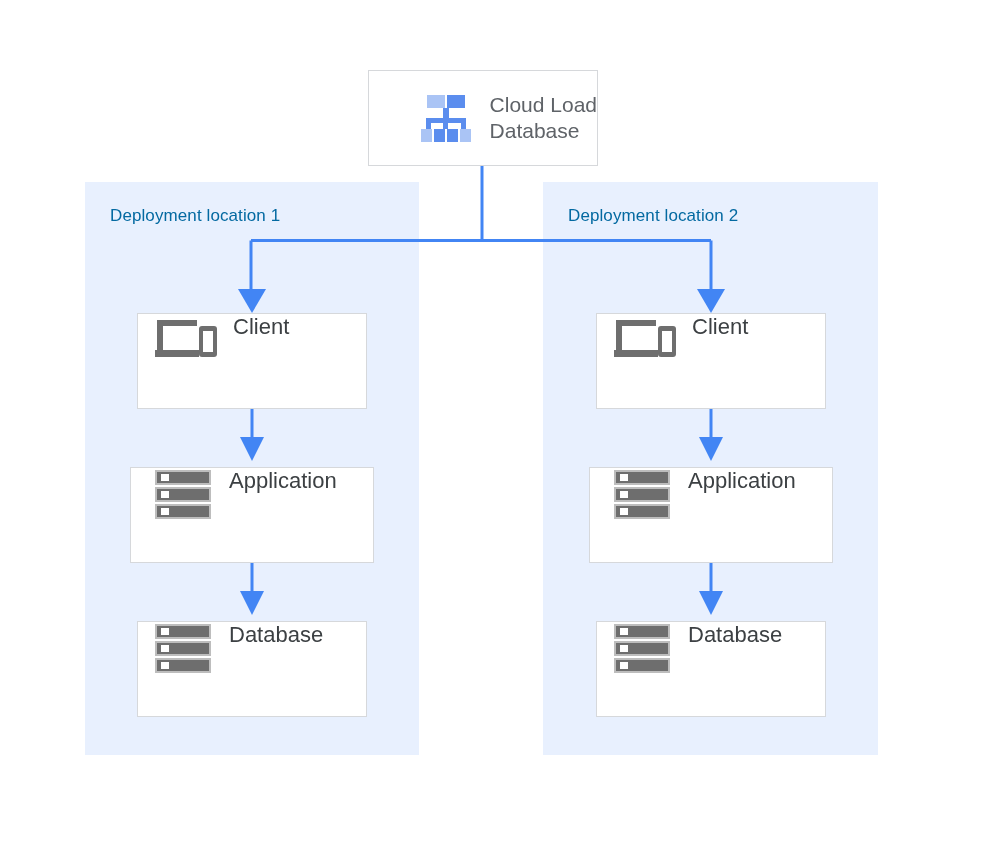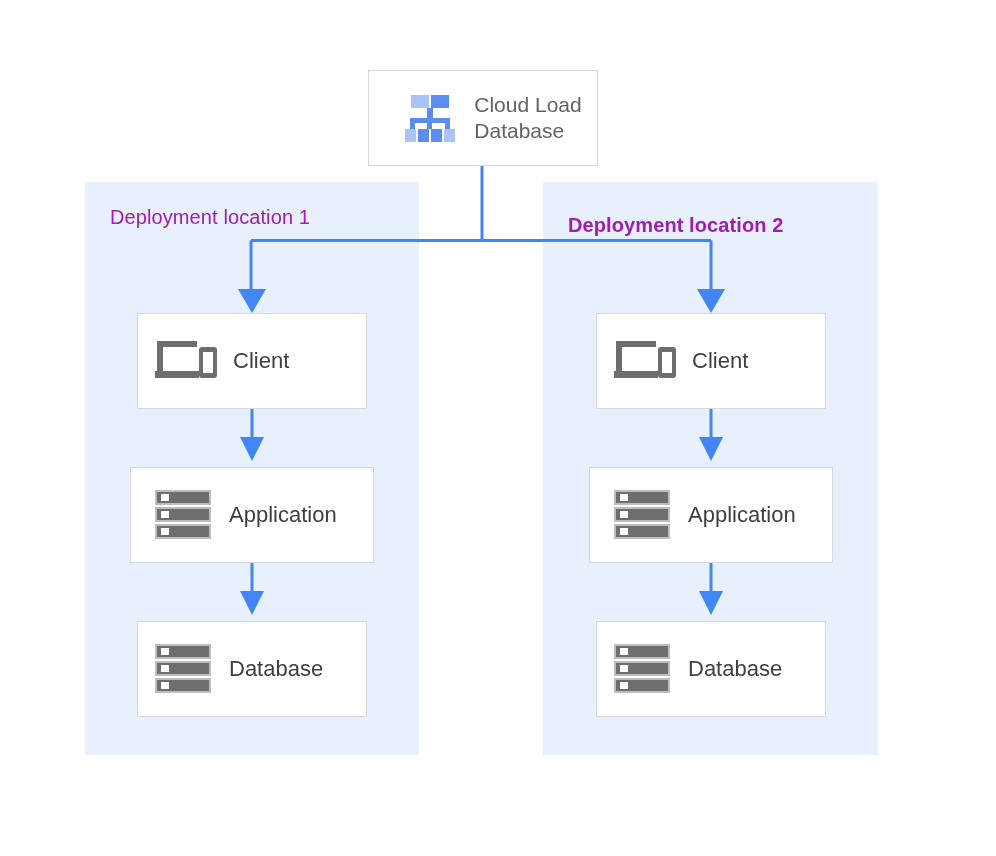--- a/index.html
+++ b/index.html
@@ -1,29 +1,29 @@
 <!DOCTYPE html>
 <html><head>
 <meta charset="utf-8">
 <style>
   html,body{margin:0;padding:0;background:#ffffff;}
   body{width:996px;height:856px;font-family:"Liberation Sans",sans-serif;overflow:hidden;}
   #canvas{position:relative;width:996px;height:856px;background:#ffffff;}
 
   .panel{position:absolute;background:#e8f0fe;}
-  .panel-label{position:absolute;color:#a21caf;font-size:20px;letter-spacing:.1px;
+  .panel-label{position:absolute;color:#0369a1;font-size:17px;letter-spacing:.1px;
                 white-space:nowrap;font-family:"Liberation Sans",sans-serif;}
 
   .node{position:absolute;background:#ffffff;border:1px solid #d6d8db;
-        box-sizing:border-box;display:flex;align-items:center;}
+        box-sizing:border-box;display:flex;align-items:flex-start;}
   .node .ico{flex:0 0 auto;display:flex;align-items:center;justify-content:center;}
   .node .lbl{color:#3c4043;font-size:22px;white-space:nowrap;
              font-family:"Liberation Sans",sans-serif;}
 
-  .lb-node{display:flex;align-items:center;justify-content:center;}
+  .lb-node{display:flex;align-items:center;justify-content:flex-end;}
   .lb-node .lbl{color:#5f6368;font-size:21px;line-height:26px;white-space:normal;}
 
   svg.wires{position:absolute;left:0;top:0;width:996px;height:856px;
             pointer-events:none;overflow:visible;}
 </style>
 </head>
 <body>
 
 <div id="canvas">
 
@@ -50,21 +50,21 @@
       <polygon points="238,289 266,289 252,313"></polygon>
       <polygon points="697,289 725,289 711,313"></polygon>
       <polygon points="240,437 264,437 252,461"></polygon>
       <polygon points="699,437 723,437 711,461"></polygon>
       <polygon points="240,591 264,591 252,615"></polygon>
       <polygon points="699,591 723,591 711,615"></polygon>
     </g>
   </svg>
 
   <div class="panel-label" style="left:110px;top:206px;">Deployment location 1</div>
-  <div class="panel-label" style="left:568px;top:214px;font-weight:bold;">Deployment location 2</div>
+  <div class="panel-label" style="left:568px;top:206px;">Deployment location 2</div>
 
   <div class="node lb-node" style="left:368px;top:70px;width:230px;height:96px;padding:0 0 0 18px;">
     <span class="ico" style="width:56px;height:56px;margin-right:16px;">
       <svg width="52" height="52" viewBox="0 0 52 52" xmlns="http://www.w3.org/2000/svg">
 
         <rect x="7" y="3" width="18" height="13" fill="#aac4f5"></rect>
         <rect x="27" y="3" width="18" height="13" fill="#5b8dee"></rect>
 
         <rect x="23" y="16" width="6" height="11" fill="#5b8dee"></rect>
 

